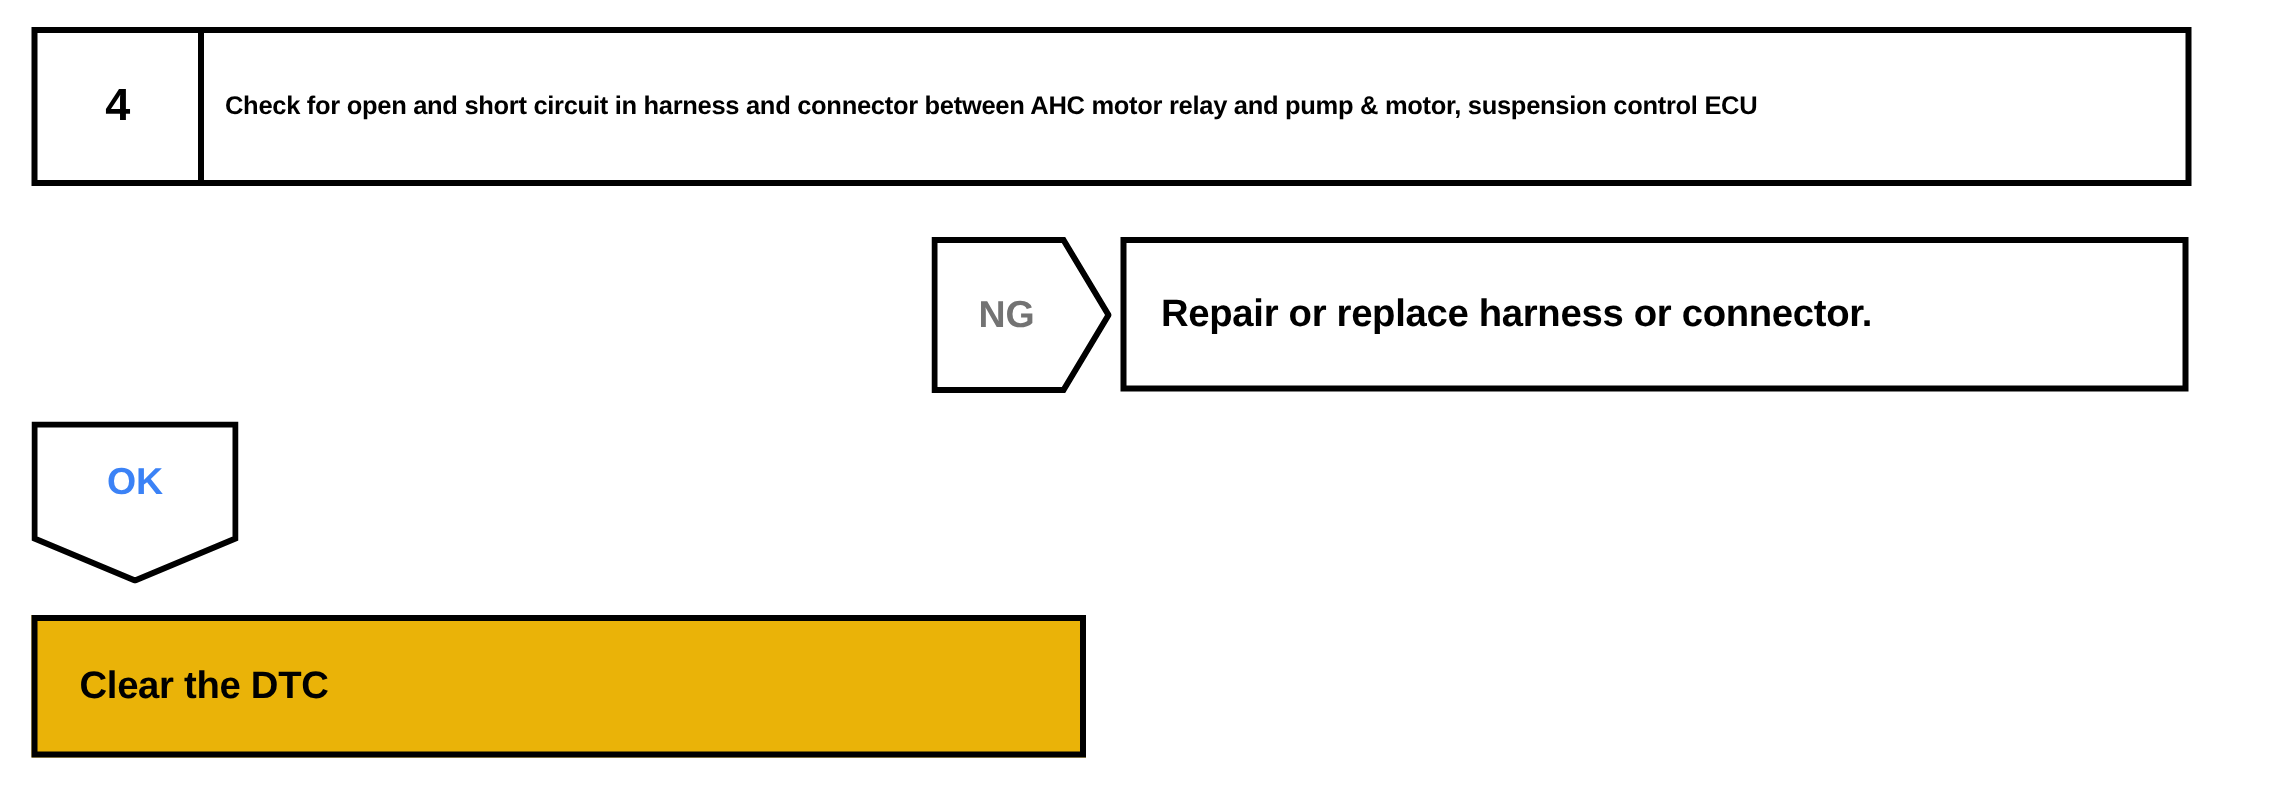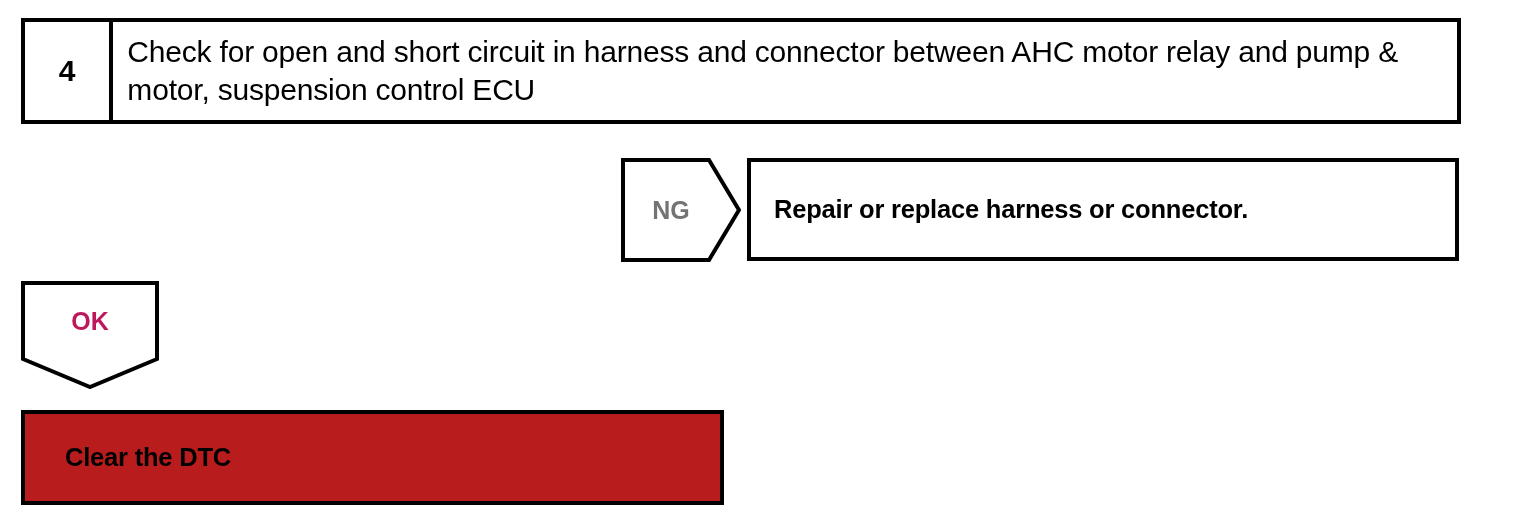--- a/index.html
+++ b/index.html
@@ -45,22 +45,22 @@
     color: #000000;
     line-height: 1;
   }
   .step-text-cell {
     flex: 1 1 auto;
     display: flex;
     align-items: center;
     padding: 0 0 0 14px;
   }
   .step-text {
-    font-size: 30px;
-    font-weight: normal;
+    font-size: 17px;
+    font-weight: bold;
     color: #000000;
     line-height: 1.28;
     letter-spacing: -0.2px;
   }
 
   
   .ng-arrow {
     position: absolute;
     left: 621px;
     top: 158px;
@@ -117,36 +117,36 @@
     position: absolute;
     left: 21px;
     top: 281px;
     width: 138px;
     height: 80px;
     display: flex;
     align-items: center;
     justify-content: center;
     font-size: 25px;
     font-weight: bold;
-    color: #be185d;
+    color: #3b82f6;
     pointer-events: none;
   }
 
   .ok-result-box {
     position: absolute;
     left: 21px;
     top: 410px;
     width: 703px;   
     height: 95px;  
     box-sizing: border-box;
     border: 4px solid #000000;
-    background: #b91c1c;
+    background: #eab308;
     display: flex;
     align-items: center;
-    padding-left: 40px;
+    padding-left: 28px;
   }
   .ok-result-text {
     font-size: 25.5px;
     font-weight: bold;
     color: #000000;
     line-height: 1.25;
     letter-spacing: -0.2px;
   }
 </style>
 </head>

